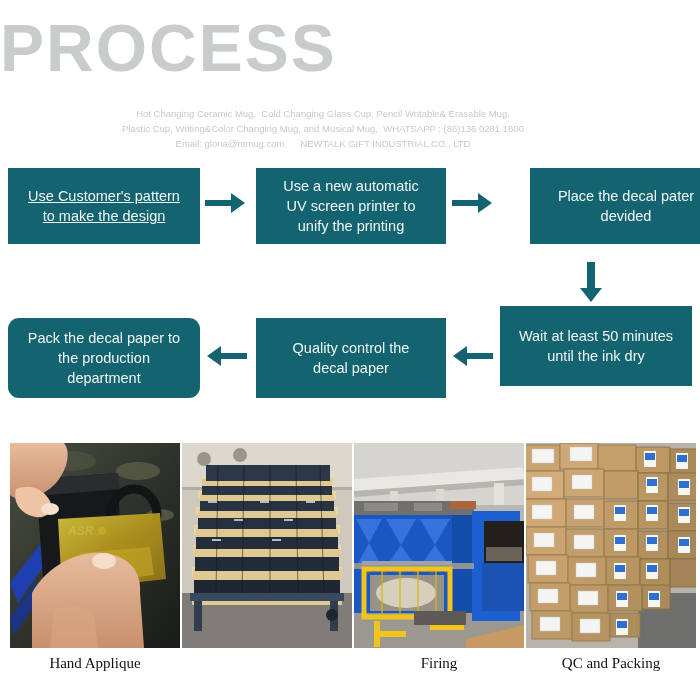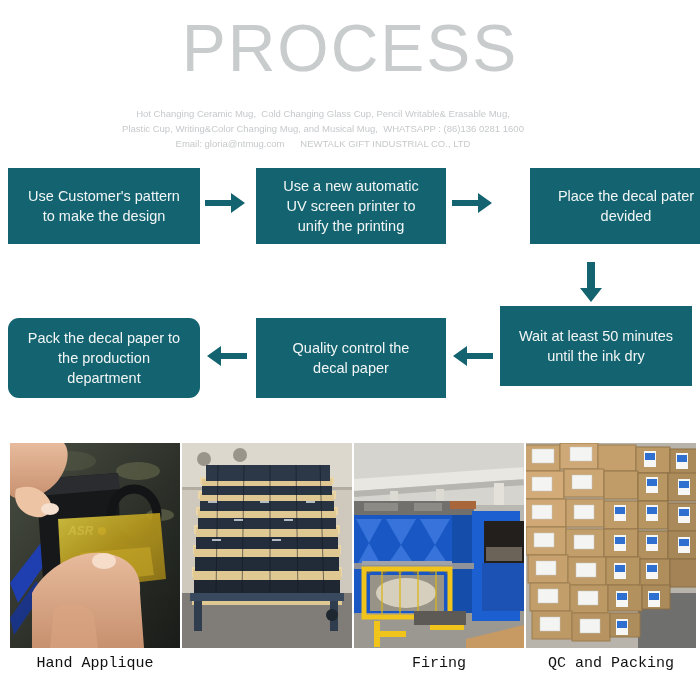--- a/index.html
+++ b/index.html
@@ -19,23 +19,23 @@
     width: 700px;
     height: 700px;
   }
 
   
   #page-title {
     position: absolute;
     left: 0;
     top: 8px;
     width: 700px;
-    text-align: center;
+    text-align: left;
     font-size: 66px;
-    font-weight: normal;
+    font-weight: bold;
     letter-spacing: 2px;
     color: #c9cccd;
     line-height: 80px;
     font-family: "Liberation Sans", sans-serif;
     user-select: none;
   }
   #contact-block {
     position: absolute;
     left: 0;
     top: 106px;
@@ -66,21 +66,21 @@
     font-family: "Liberation Sans", sans-serif;
   }
   .flow-box .box-text {
     display: block;
     white-space: pre-line;
   }
   .align-left  { text-align: center; }
   .align-center{ text-align: center; }
 
   
-  #box-1 { left: 8px;   top: 168px; width: 192px; height: 76px; }
+  #box-1 { left: 8px;   top: 168px; width: 192px; height: 76px; text-decoration: underline; }
   #box-2 { left: 256px; top: 168px; width: 190px; height: 76px; }
   #box-3 { left: 500px; top: 168px; width: 192px; height: 76px; margin-left: 30px; }
   
   #box-4 { left: 8px;   top: 318px; width: 192px; height: 80px; border-radius: 11px; }
   #box-5 { left: 256px; top: 318px; width: 190px; height: 80px; }
   #box-6 { left: 500px; top: 306px; width: 192px; height: 80px; }
 
   
   .arrow {
     position: absolute;
@@ -116,21 +116,21 @@
   .photo svg { display: block; width: 170px; height: 205px; }
 
   
   .caption {
     position: absolute;
     top: 655px;
     width: 170px;
     text-align: center;
     font-size: 15px;
     color: #111111;
-    font-family: Liberation Mono, monospace;
+    font-family: Liberation Serif, serif;
   }
   #caption-1 { left: 10px;  }
   #caption-2 { left: 182px; }
   #caption-3 { left: 354px; }
   #caption-4 { left: 526px; }
 </style>
 </head>
 <body>
 
 <div id="page">

